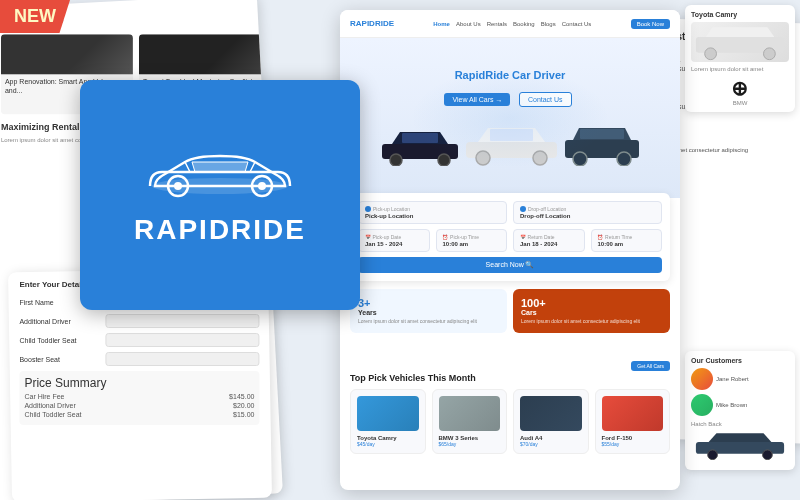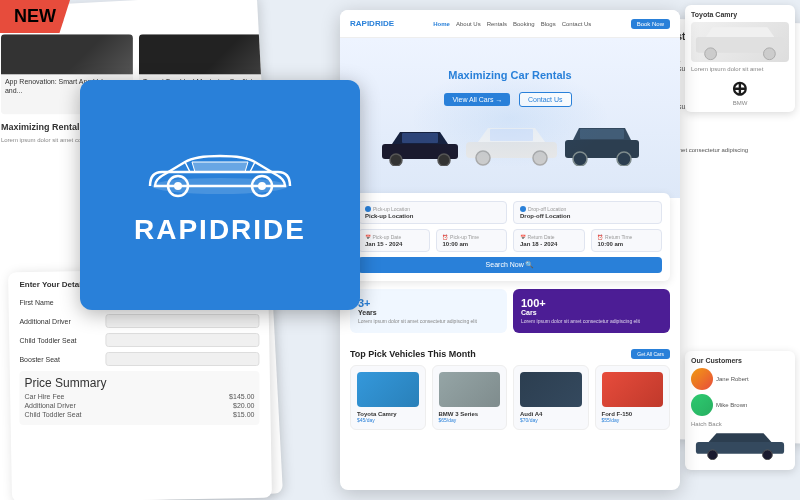--- a/index.html
+++ b/index.html
@@ -11,21 +11,21 @@
       font-family: Arial, sans-serif;
       position: relative;
     }
 
     
     .new-badge {
       position: absolute;
       top: 0;
       left: 0;
       background: #e74c3c;
-      color: #000000;
+      color: #fef9c3;
       font-weight: bold;
       font-size: 18px;
       padding: 6px 14px;
       z-index: 100;
       clip-path: polygon(0 0, 100% 0, 85% 100%, 0 100%);
     }
 
     
     .left-panel {
       position: absolute;
@@ -401,21 +401,21 @@
     }
 
     .wp-stat {
       flex: 1;
       border-radius: 6px;
       padding: 8px;
       background: #f0f7ff;
     }
 
     .wp-stat.highlight {
-      background: #4c1d95;
+      background: #c2410c;
     }
 
     .wp-stat-number {
       font-size: 11px;
       font-weight: bold;
       color: #2980d9;
     }
 
     .wp-stat.highlight .wp-stat-number {
       color: white;
@@ -451,20 +451,21 @@
       display: flex;
       justify-content: space-between;
       align-items: center;
       margin-bottom: 6px;
     }
 
     .wp-picks-title {
       font-size: 9px;
       font-weight: bold;
       color: #222;
+      margin-top: 24px;
     }
 
     .wp-picks-btn {
       background: #2980d9;
       color: white;
       font-size: 5px;
       padding: 2px 6px;
       border-radius: 3px;
     }
 
@@ -638,21 +639,21 @@
       <span class="wp-nav-item">Blogs</span>
       <span class="wp-nav-item">Contact Us</span>
     </div>
     <div class="wp-btn">Book Now</div>
   </div>
 
   <div class="wp-hero">
     <div class="world-map-bg"></div>
     <div class="wp-hero-title">
       <br>
-      <span class="blue">Maximizing Car Rentals</span>
+      <span class="blue">RapidRide Car Driver</span>
     </div>
     <div style="margin-bottom:6px;">
       <span class="wp-hero-btn">View All Cars →</span>
       <span class="wp-hero-btn outline">Contact Us</span>
     </div>
     <div class="cars-row">
       <div class="car-silhouette">
         <svg width="80" height="42" viewBox="0 0 80 42" fill="none">
           <rect x="2" y="20" width="76" height="15" rx="3" fill="#1a1a2e"></rect>
           <path d="M12 20 L20 8 L60 8 L68 20 Z" fill="#16213e"></path>

